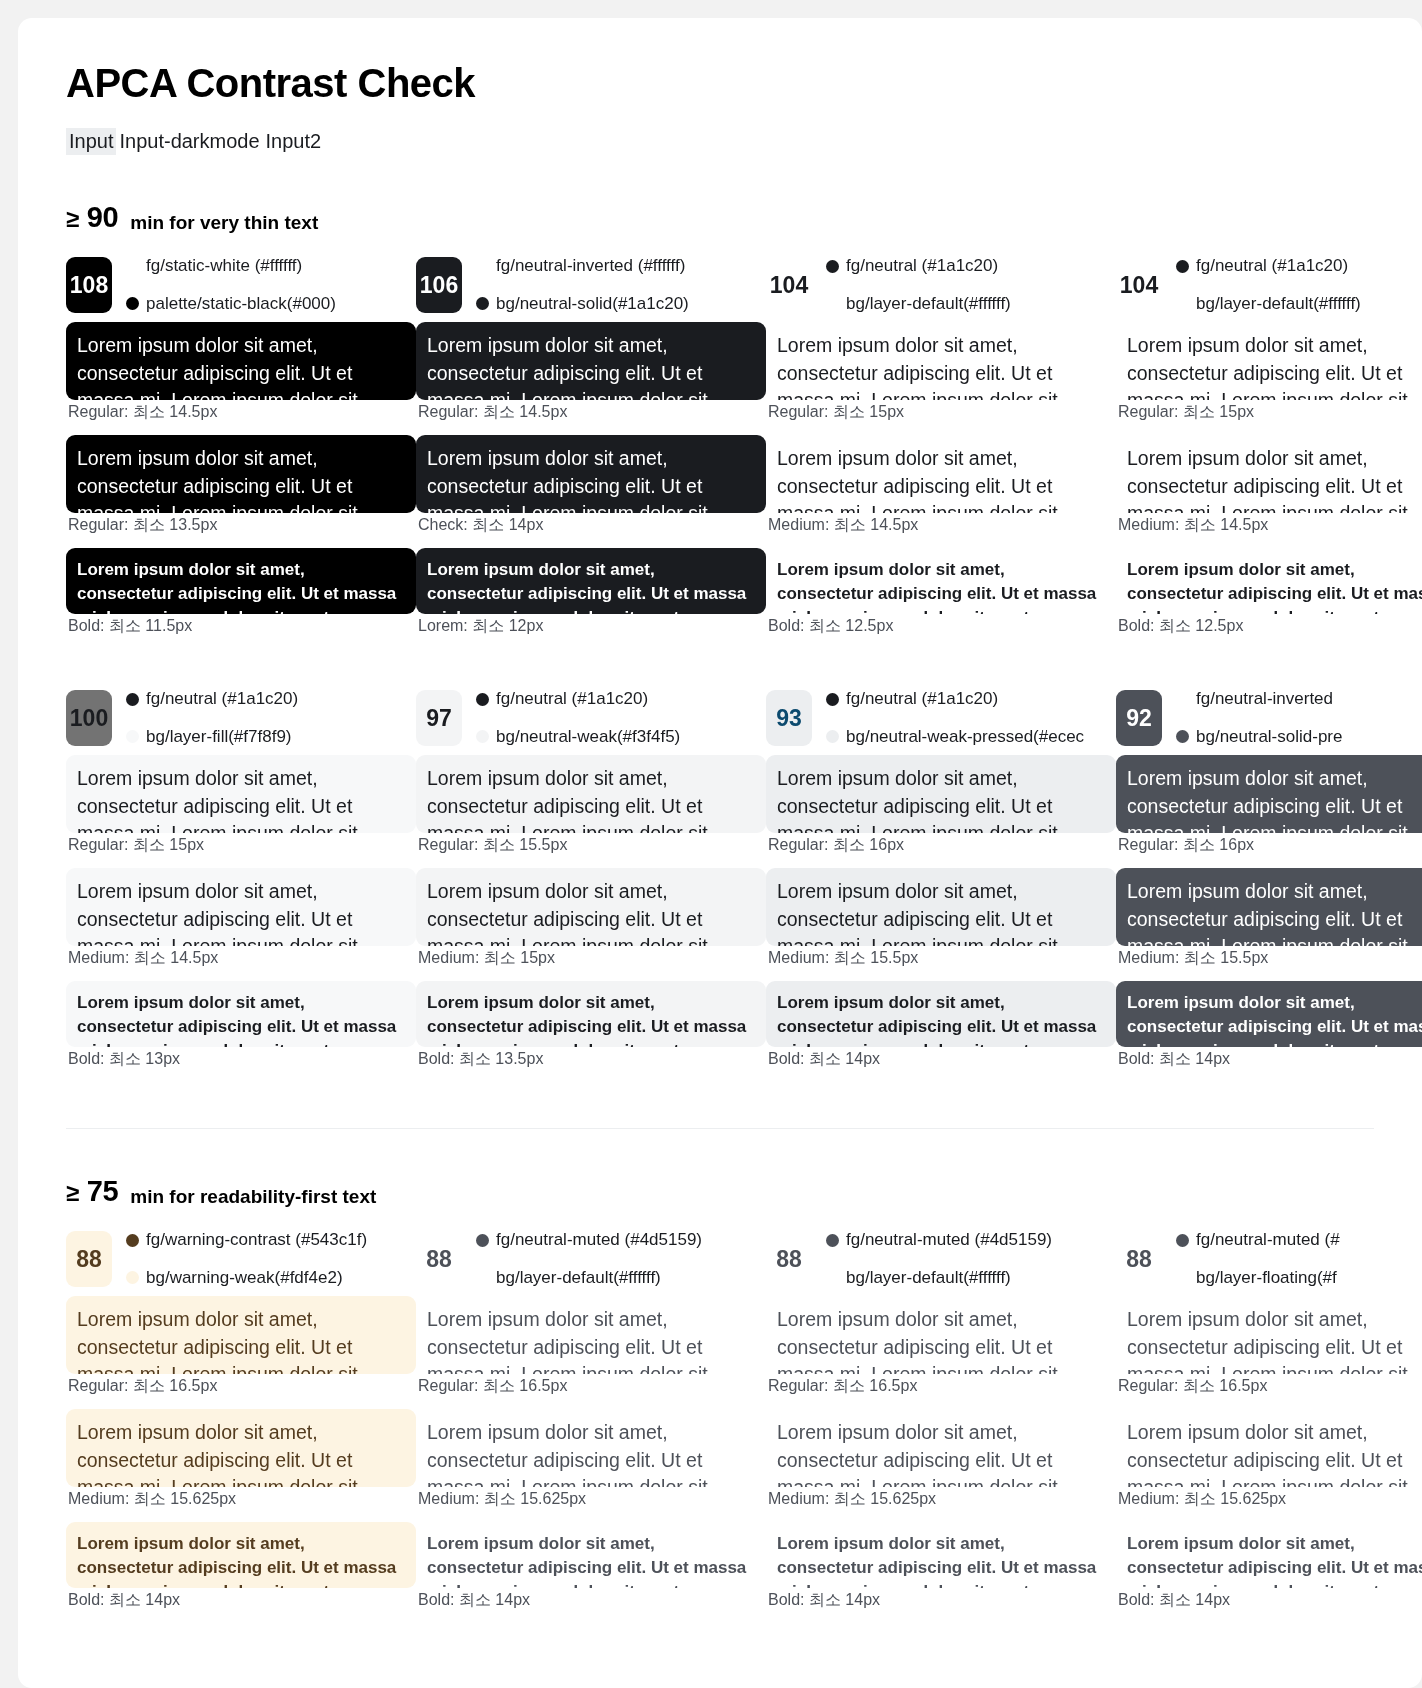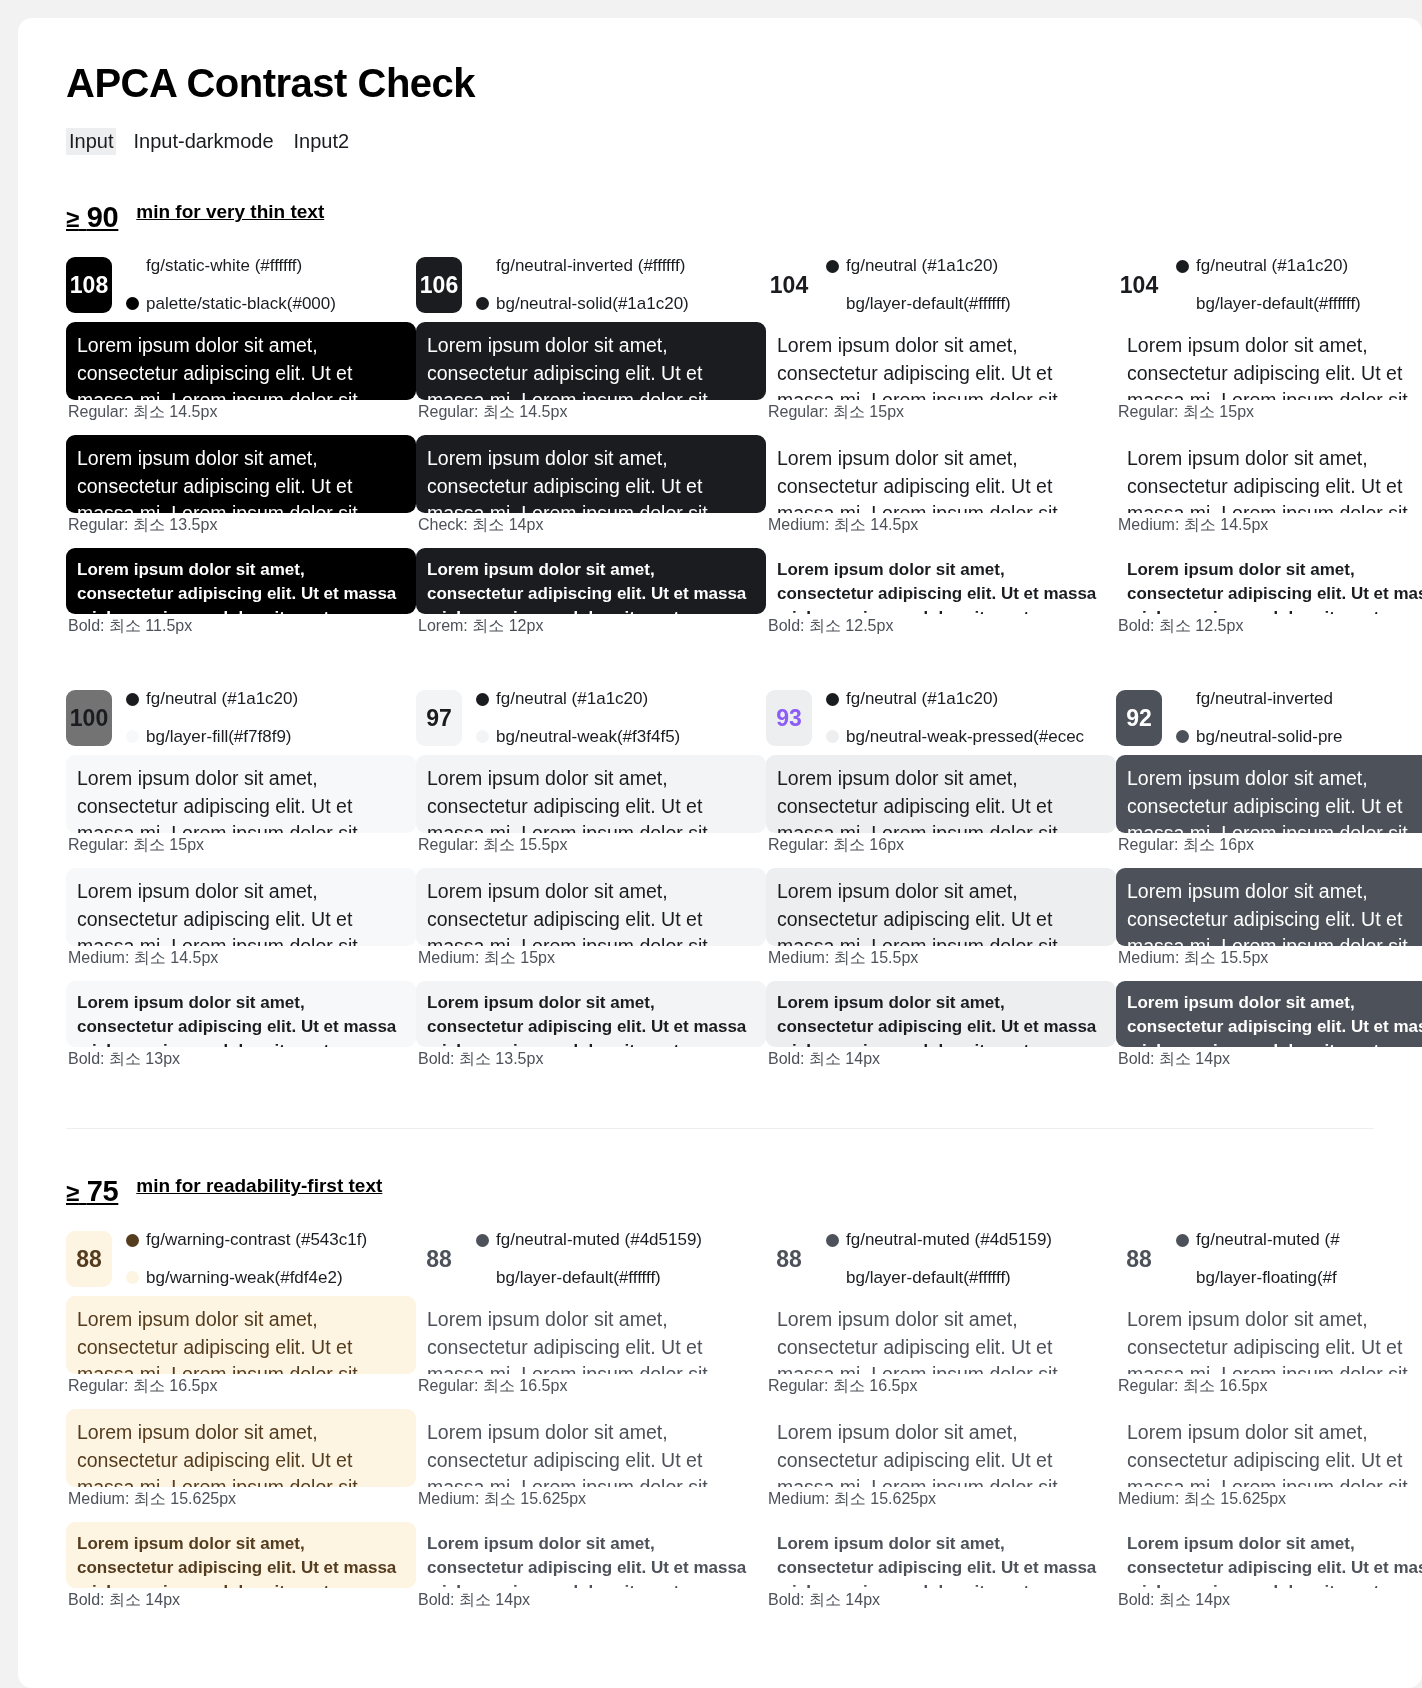--- a/index.html
+++ b/index.html
@@ -33,37 +33,35 @@
     color: #000000;
     margin: 8px 0 0 0;
     line-height: 1.15;
   }
   .tabrow {
     margin-top: 22px;
     font-size: 20px;
     color: #1a1c20;
     display: flex;
     align-items: center;
-    gap: 14px;
   }
   .tabrow .tab {
     padding: 1px 3px;
     line-height: 1.25;
   }
   .tabrow .tab.active {
     background: #eceef0;
   }
 
   
   .section-head {
     display: flex;
-    align-items: flex-start;
-    gap: 18px;
+    align-items: flex-end;
+    gap: 12px;
     margin-top: 46px;
-    text-decoration: underline;
   }
   .section-head .thr {
     font-size: 29px;
     font-weight: 700;
     color: #000;
     letter-spacing: -0.3px;
   }
   .section-head .thr .ge { font-size: 24px; }
   .section-head .sub {
     font-size: 19px;
@@ -344,21 +342,21 @@
                 <div class="caption">Medium: 최소 15px</div>
               </div>
               <div class="sample-block">
                 <div class="sample h3 b" style="background:#f3f4f5;color:#1a1c20">Lorem ipsum dolor sit amet, consectetur adipiscing elit. Ut et massa mi. Lorem ipsum dolor sit amet, consectetur adipiscing elit. Ut et massa mi.</div>
                 <div class="caption">Bold: 최소 13.5px</div>
               </div>
             </div>
           </div>
           <div class="card">
             <div class="card-head">
-              <div class="score" style="background:#eceef0;color:#8b5cf6">
+              <div class="score" style="background:#eceef0;color:#0c4a6e">
                 <span>93</span>
               </div>
               <div class="swatches">
                 <div class="swline">
                   <span class="dot" style="background:#1a1c20"></span>
                   <span>fg/neutral (#1a1c20)</span>
                 </div>
                 <div class="swline">
                   <span class="dot" style="background:#eceef0"></span>
                   <span>bg/neutral-weak-pressed(#ecec</span>

